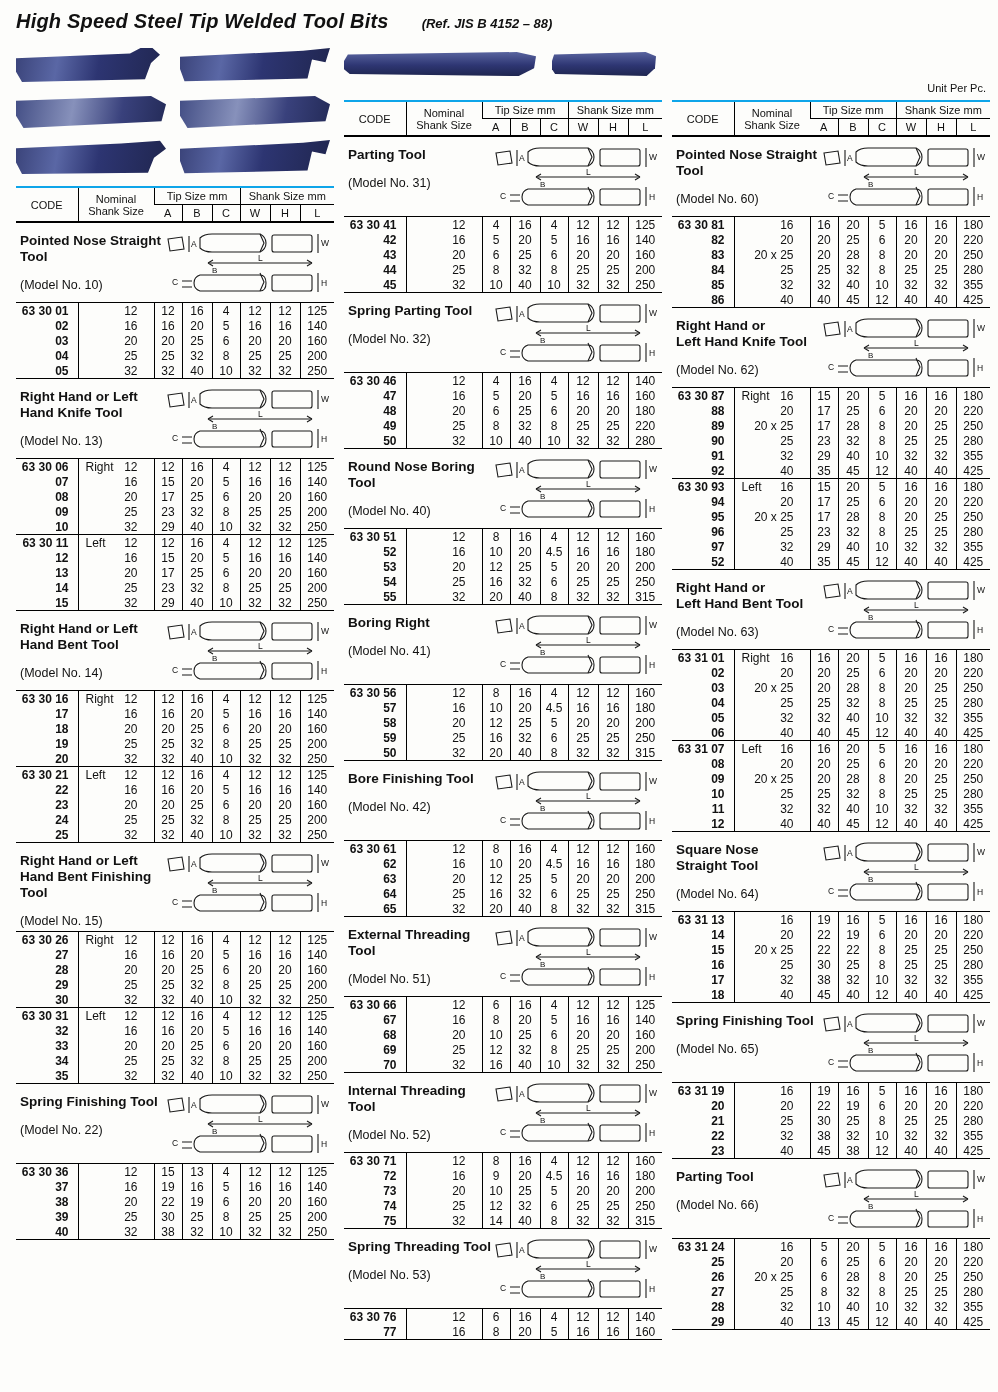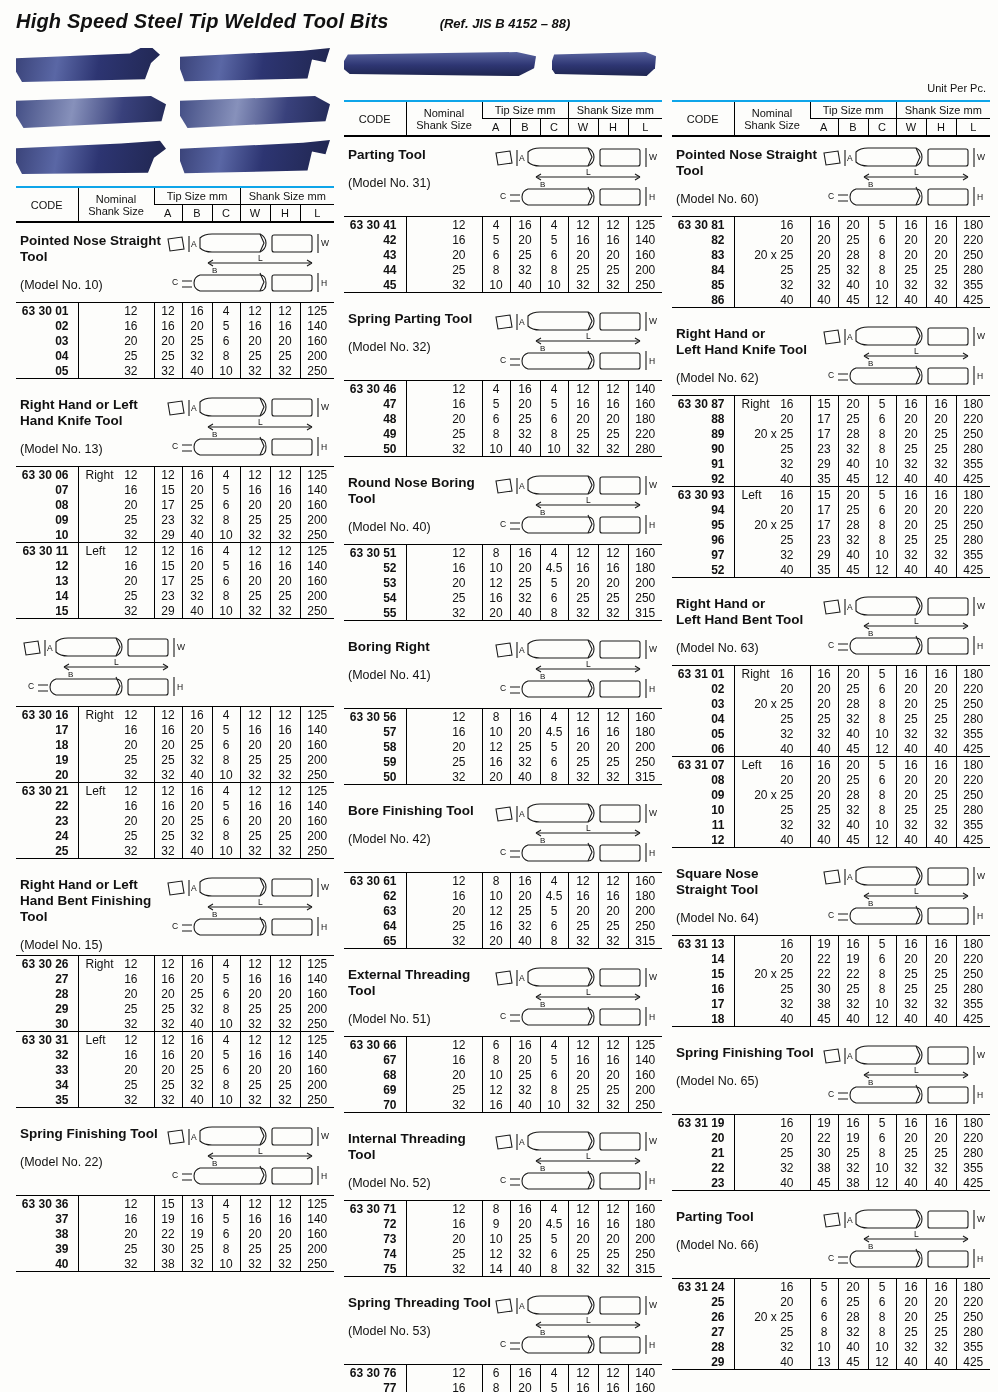--- a/index.html
+++ b/index.html
@@ -1,18 +1,18 @@
 <!DOCTYPE html>
 <html><head>
 <meta charset="utf-8">
 <style>
   html,body { margin:0; padding:0; background:#f6f6f4; }
   body { width:998px; height:1392px; overflow:hidden; font-family:"Liberation Sans",sans-serif; color:#111; }
   .page { width:998px; height:1392px; background:#fdfdfb; box-sizing:border-box; padding:10px 12px 6px 16px; }
-  .page-header { display:flex; align-items:baseline; gap:51px; height:34px; }
+  .page-header { display:flex; align-items:baseline; gap:33px; height:34px; }
   .title { font-size:20px; font-weight:bold; font-style:italic; letter-spacing:0.2px; }
   .ref { font-size:13px; font-weight:bold; font-style:italic; }
   .cols { display:flex; gap:10px; align-items:flex-start; }
   .col { width:318px; flex:0 0 auto; }
 
   
   .photo-grid { display:grid; grid-template-columns:150px 150px; gap:12px 14px; padding:4px 0 12px 0; }
   .photo { height:34px; background:linear-gradient(100deg,#3a4379 0%,#5a67a5 28%,#2d3572 55%,#20264f 100%); }
   .photo.s1 { clip-path:polygon(0 30%,76% 16%,83% 0,91% 0,96% 20%,90% 44%,86% 92%,4% 100%,0 70%); }
   .photo.s2 { clip-path:polygon(0 26%,82% 8%,100% 0,97% 42%,88% 34%,85% 90%,3% 98%,0 62%); }
@@ -28,21 +28,21 @@
 
   
   table { border-collapse:collapse; table-layout:fixed; width:318px; }
   col.c0{width:62px} col.c1{width:76px} col.c2{width:28px} col.c3{width:30px} col.c4{width:28px} col.c5{width:30px} col.c6{width:30px} col.c7{width:34px}
   .hdr { border-top:2px solid #0ea5e9; border-bottom:2px solid #000; }
   .hdr td { border-left:1px solid #000; text-align:center; font-size:11px; line-height:12px; padding:2px 0; }
   .hdr td:first-child { border-left:none; }
   .hdr td.grpc { border-bottom:1px solid #000; }
 
   
-  .section { margin-bottom:8px; }
+  .section { margin-bottom:0; }
   .sec-head { display:flex; justify-content:space-between; align-items:flex-start; padding:6px 0 3px 4px; }
   .sec-left { flex:1 1 auto; padding-top:4px; }
   .sec-title { font-weight:bold; font-size:13.5px; line-height:16px; }
   .sec-model { font-size:12.5px; margin-top:13px; }
   .diagram { flex:0 0 auto; margin-right:2px; }
 
   
   .grp { border-top:1.5px solid #000; border-bottom:1.5px solid #000; }
   .grp + .grp { border-top:none; }
   .grp td { border-left:1px solid #000; font-size:12px; height:15px; padding:0 2px; line-height:14px; }
@@ -351,20 +351,24 @@
                 <td class="num">10</td>
                 <td class="num">32</td>
                 <td class="num">32</td>
                 <td class="num">250</td>
               </tr>
             </tbody>
           </table>
         </div>
         <div class="section">
     <div class="sec-head">
+      <div class="sec-left">
+              <div class="sec-title">Right Hand or Left Hand Bent Tool</div>
+        <div class="sec-model">(Model No. 14)</div>
+      </div>
             <svg class="diagram" width="168" height="70" viewBox="0 0 168 70">
     <g stroke="#1a1a1a" fill="none" stroke-width="1.1">
       <polygon points="4,10 18,8 20,20 6,22"></polygon>
       <line x1="25" y1="7" x2="25" y2="23"></line>
       <path d="M36 9 q4 -4 12 -4 h48 q6 3 6 9 t-6 9 h-48 q-8 0 -12 -4 z"></path>
       <path d="M96 5 l4 9 -4 9"></path>
       <rect x="108" y="6" width="40" height="17" rx="2"></rect>
       <line x1="154" y1="5" x2="154" y2="24"></line>
       <line x1="44" y1="34" x2="148" y2="34"></line>
       <path d="M44 34 l5 -3 m-5 3 l5 3 M148 34 l-5 -3 m5 3 l-5 3"></path>

